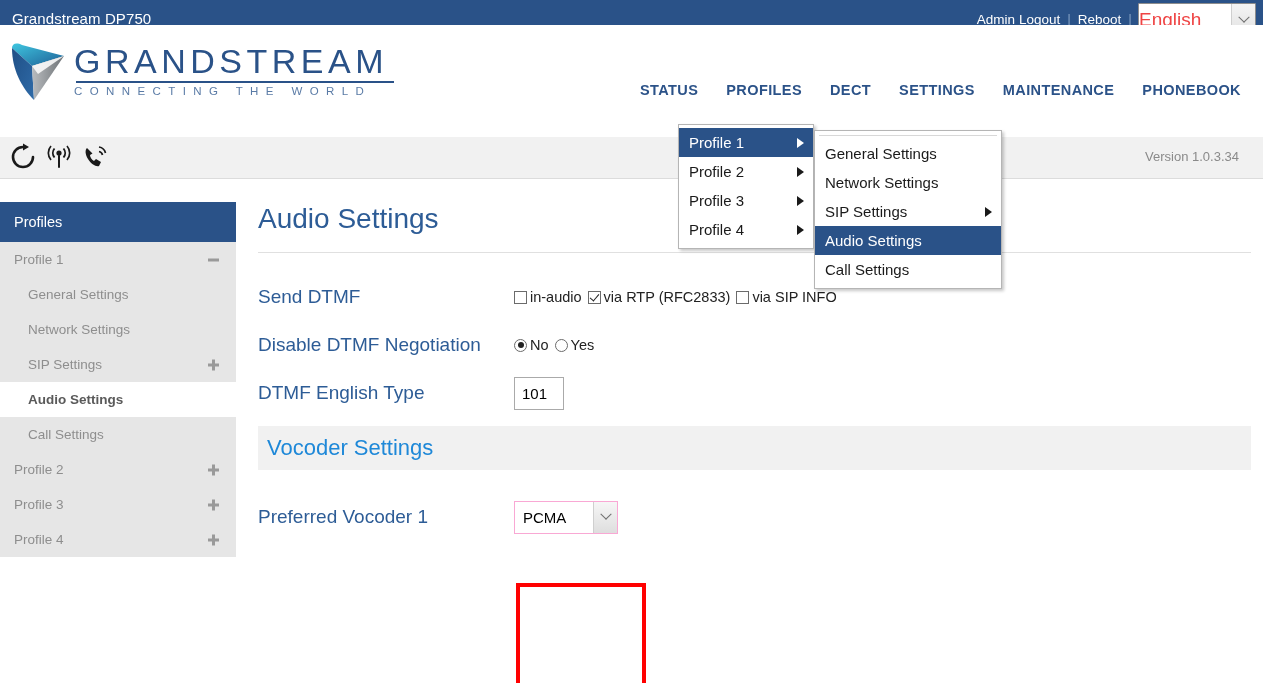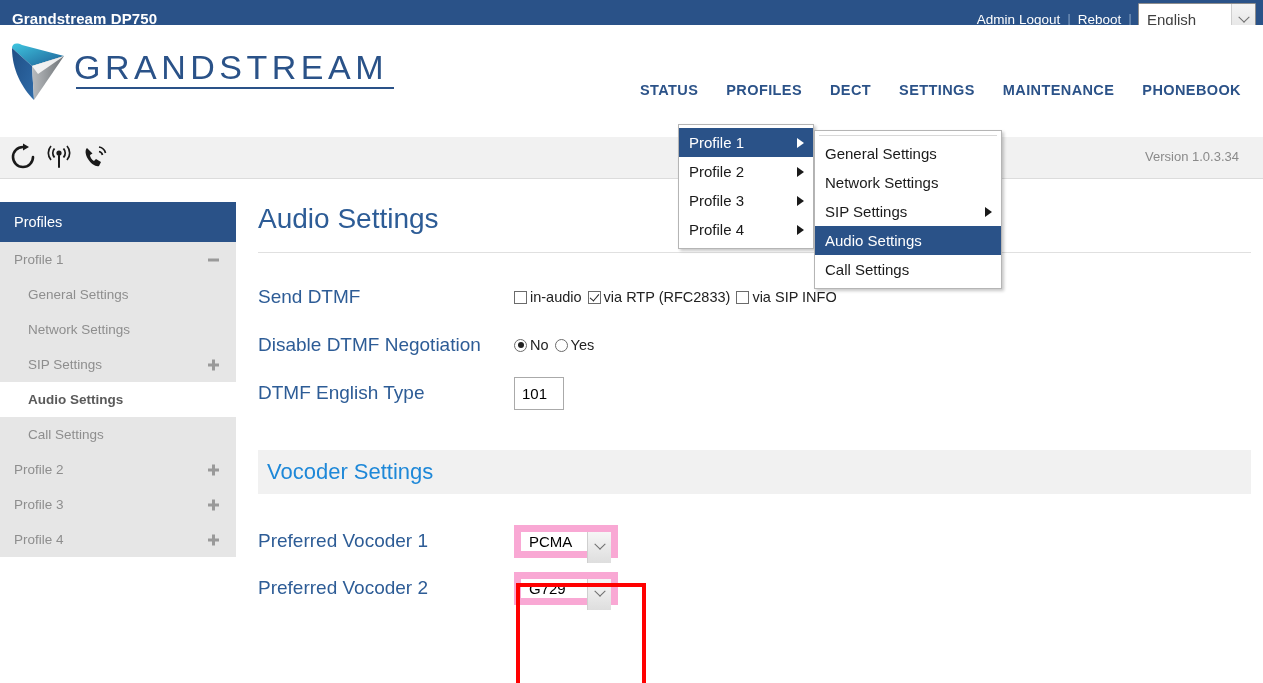--- a/index.html
+++ b/index.html
@@ -13,21 +13,21 @@
 
   
   .topbar {
     position: absolute; left: 0; top: 0;
     width: 1263px; height: 39px;
     background: #2a5288;
     color: #ffffff;
   }
   .topbar-title {
     position: absolute; left: 12px; top: 10px;
-    font-size: 15px; font-weight: bold; color: #ffffff;
+    font-size: 15px; font-weight: normal; color: #ffffff;
     letter-spacing: 0.1px;
   }
   .topbar-right {
     position: absolute; right: 0px; top: 0px;
     height: 39px;
     display: flex; align-items: center; text-align: right;
   }
   .tb-link {
     font-size: 13.5px; color: #ffffff; text-decoration: none;
     padding: 0 7px; white-space: nowrap;
@@ -36,21 +36,21 @@
   .lang-select {
     margin-left: 6px; margin-right: 7px;
     width: 118px; height: 33px;
     background: #ffffff;
     border: 1px solid #8d8d8d;
     border-radius: 1px;
     position: relative;
     display: flex; align-items: center;
   }
   .lang-select .lsval {
-    font-size: 15px; color: #404040; padding-left: 8px;
+    font-size: 19px; color: #ef4444; 
   }
   .lang-select .lsarrow {
     position: absolute; right: 0; top: 0;
     width: 24px; height: 31px;
     background: linear-gradient(#f4f4f4,#e2e2e2);
     border-left: 1px solid #cfcfcf;
     display: flex; align-items: center; justify-content: center;
   }
   .chev {
     width: 8px; height: 8px;
@@ -193,21 +193,21 @@
 
   .txtfield {
     width: 50px; height: 33px;
     border: 1px solid #aaaaaa; background: #fff;
     font-size: 15px; color: #000;
     display: flex; align-items: center; padding-left: 7px;
   }
 
   .selbox {
     width: 104px; height: 33px;
-    border: 7px solid #f9a8d4; background: #ffffff;
+    border: 1px solid #f9a8d4; background: #ffffff;
     position: relative; display: flex; align-items: center;
   }
   .selbox .sv { font-size: 15px; color: #000; padding-left: 8px; }
   .selbox .sarrow {
     position: absolute; right: 0; top: 0;
     width: 24px; height: 31px;
     background: linear-gradient(#f6f6f6,#dedede);
     border-left: 1px solid #cfcfcf;
     display: flex; align-items: center; justify-content: center;
   }
@@ -282,20 +282,21 @@
         </linearGradient>
       </defs>
       <path d="M4 8 C4 4 8 2 14 5 L56 16 L24 26 Z" fill="url(#g1)"></path>
       <path d="M4 8 L24 26 L26 60 C14 48 4 30 4 8 Z" fill="url(#g2)"></path>
       <path d="M24 26 L56 16 L26 60 Z" fill="url(#g3)"></path>
       <path d="M24 26 L56 16 L30 34 Z" fill="#ffffff" opacity="0.85"></path>
     </svg>
     <div class="logo-text">
       <div class="logo-word">GRANDSTREAM</div>
       <div class="logo-rule"></div>
+      <div class="logo-tag">CONNECTING THE WORLD</div>
     </div>
   </div>
 
   <div class="mainnav">
     <div class="nav-item">STATUS</div>
     <div class="nav-item">PROFILES</div>
     <div class="nav-item">DECT</div>
     <div class="nav-item">SETTINGS</div>
     <div class="nav-item">MAINTENANCE</div>
     <div class="nav-item">PHONEBOOK</div>
@@ -421,45 +422,34 @@
     </div>
   </div>
 
   <div class="form-row" style="margin-top:16px; height:34px;">
     <div class="fr-label">DTMF English Type</div>
     <div class="fr-ctl">
       <div class="txtfield">101</div>
     </div>
   </div>
 
-  <div class="section-bar" style="margin-top:40px;">Vocoder Settings</div>
+  <div class="section-bar" style="margin-top:16px;">Vocoder Settings</div>
 
   <div class="form-row" style="margin-top:30px; height:34px;">
     <div class="fr-label">Preferred Vocoder 1</div>
     <div class="fr-ctl">
       <div class="selbox">
         <span class="sv">PCMA</span>
         <span class="sarrow">
             <i class="chev"></i>
           </span>
       </div>
     </div>
   </div>
 
-  <div class="form-row" style="margin-top:13px; height:34px;">
-    <div class="fr-label">Preferred Vocoder 2</div>
-    <div class="fr-ctl">
-      <div class="selbox">
-        <span class="sv">G729</span>
-        <span class="sarrow">
-            <i class="chev"></i>
-          </span>
-      </div>
-    </div>
-  </div>
 </div>
 
 <div class="redbox" style="left:516px; top:583px; width:130px; height:104px;"></div>
 
 <div class="menu" style="left:678px; top:124px; width:136px;">
   <div class="menu-item sel">
     <span>Profile 1</span>
     <i class="menu-arrow"></i>
   </div>
   <div class="menu-item">

